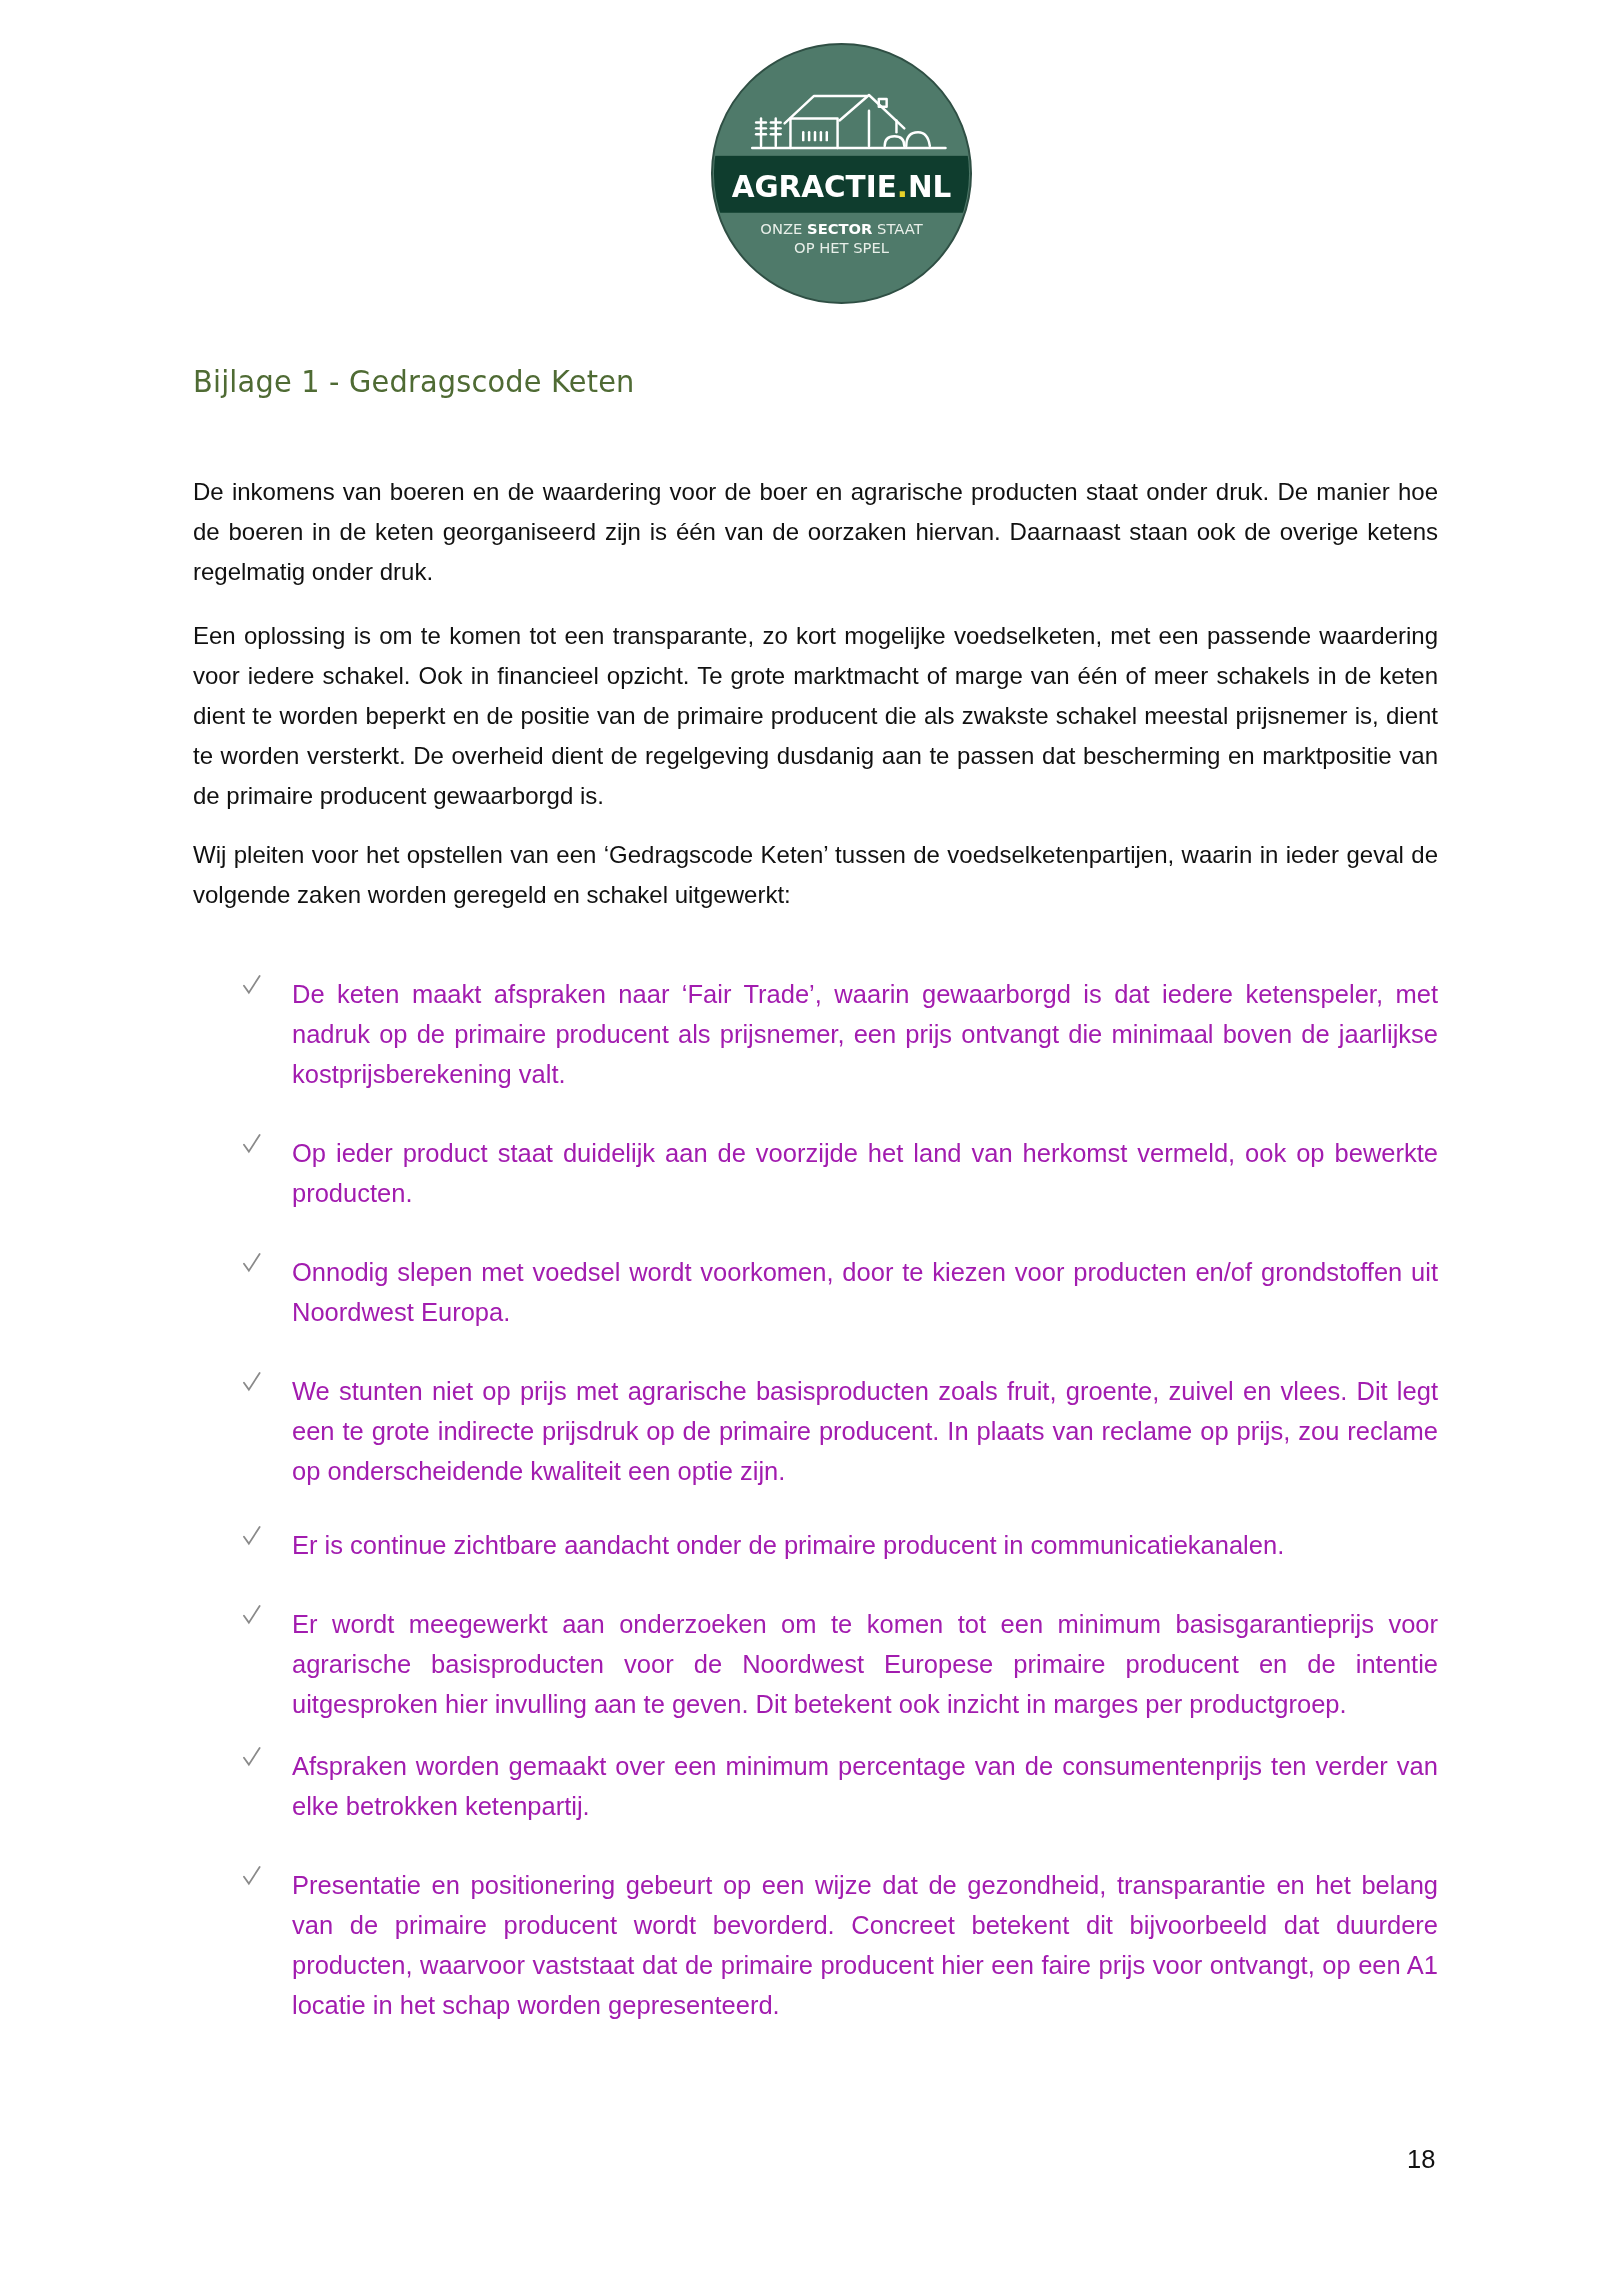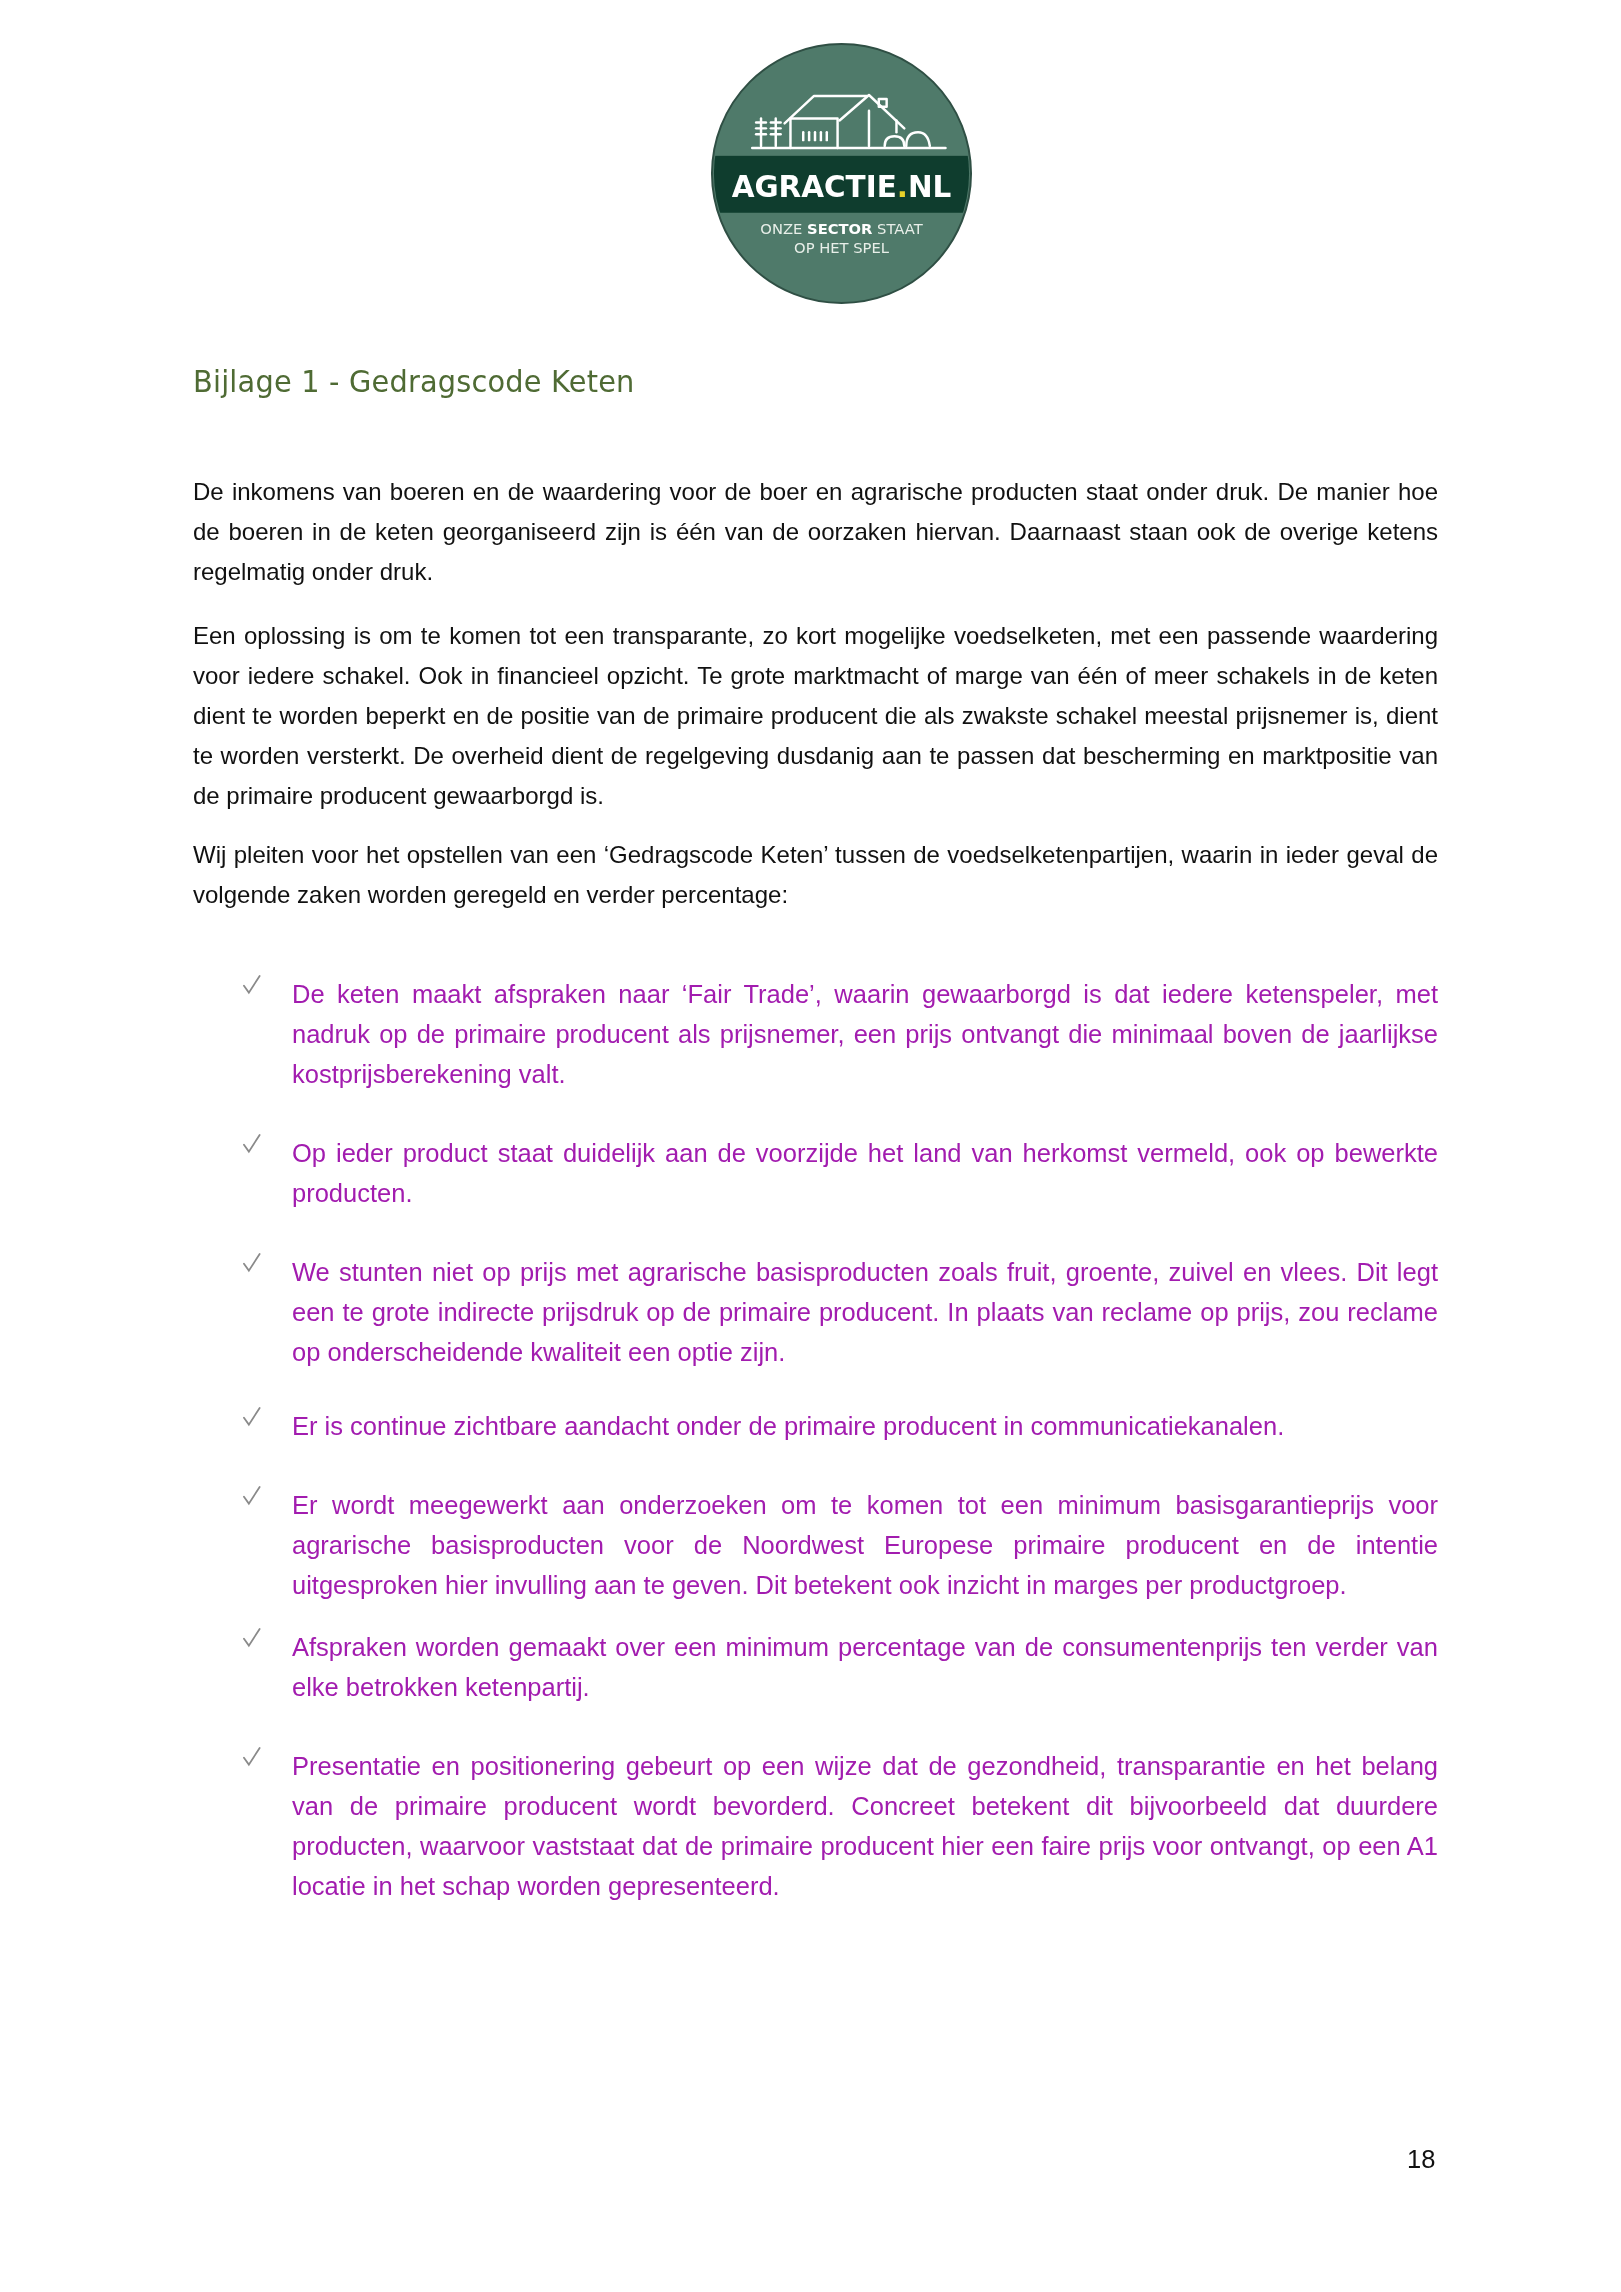--- a/index.html
+++ b/index.html
@@ -148,39 +148,47 @@
       <tspan>ONZE </tspan><tspan font-weight="bold" fill="#ffffff">SECTOR</tspan><tspan> STAAT</tspan>
     </text>
     <text x="134" y="215" text-anchor="middle" font-family="DejaVu Sans, sans-serif" font-size="15" fill="#e8efe9">OP HET SPEL</text>
   </svg>
 </div>
 
 <h1 class="heading">Bijlage 1 - Gedragscode Keten</h1>
 
 <p class="body-text p1">De inkomens van boeren en de waardering voor de boer en agrarische producten staat onder druk. De manier hoe de boeren in de keten georganiseerd zijn is één van de oorzaken hiervan. Daarnaast staan ook de overige ketens regelmatig onder druk.</p>
 <p class="body-text p2">Een oplossing is om te komen tot een transparante, zo kort mogelijke voedselketen, met een passende waardering voor iedere schakel. Ook in financieel opzicht. Te grote marktmacht of marge van één of meer schakels in de keten dient te worden beperkt en de positie van de primaire producent die als zwakste schakel meestal prijsnemer is, dient te worden versterkt. De overheid dient de regelgeving dusdanig aan te passen dat bescherming en marktpositie van de primaire producent gewaarborgd is.</p>
-<p class="body-text p3">Wij pleiten voor het opstellen van een ‘Gedragscode Keten’ tussen de voedselketenpartijen, waarin in ieder geval de volgende zaken worden geregeld en verder percentage:</p>
+<p class="body-text p3">Wij pleiten voor het opstellen van een ‘Gedragscode Keten’ tussen de voedselketenpartijen, waarin in ieder geval de volgende zaken worden geregeld en schakel uitgewerkt:</p>
 
 <ul class="checklist">
   <li class="check-item item-0">
     <span class="check-icon">
         <svg width="19.6" height="21.6" viewBox="0 0 20 22">
           <path d="M2,12 L7,19 L18,2" fill="none" stroke="#8a8a8a" stroke-width="1.8" stroke-linecap="round"></path>
         </svg>
       </span>
     <span>De keten maakt afspraken naar ‘Fair Trade’, waarin gewaarborgd is dat iedere ketenspeler, met nadruk op de primaire producent als prijsnemer, een prijs ontvangt die minimaal boven de jaarlijkse kostprijsberekening valt.</span>
   </li>
   <li class="check-item item-1">
     <span class="check-icon">
         <svg width="19.6" height="21.6" viewBox="0 0 20 22">
           <path d="M2,12 L7,19 L18,2" fill="none" stroke="#8a8a8a" stroke-width="1.8" stroke-linecap="round"></path>
         </svg>
       </span>
     <span>Op ieder product staat duidelijk aan de voorzijde het land van herkomst vermeld, ook op bewerkte producten.</span>
   </li>
+  <li class="check-item item-2">
+    <span class="check-icon">
+        <svg width="19.6" height="21.6" viewBox="0 0 20 22">
+          <path d="M2,12 L7,19 L18,2" fill="none" stroke="#8a8a8a" stroke-width="1.8" stroke-linecap="round"></path>
+        </svg>
+      </span>
+    <span>Onnodig slepen met voedsel wordt voorkomen, door te kiezen voor producten en/of grondstoffen uit Noordwest Europa.</span>
+  </li>
   <li class="check-item item-3">
     <span class="check-icon">
         <svg width="19.6" height="21.6" viewBox="0 0 20 22">
           <path d="M2,12 L7,19 L18,2" fill="none" stroke="#8a8a8a" stroke-width="1.8" stroke-linecap="round"></path>
         </svg>
       </span>
     <span>We stunten niet op prijs met agrarische basisproducten zoals fruit, groente, zuivel en vlees. Dit legt een te grote indirecte prijsdruk op de primaire producent. In plaats van reclame op prijs, zou reclame op onderscheidende kwaliteit een optie zijn.</span>
   </li>
   <li class="check-item item-4">
     <span class="check-icon">

